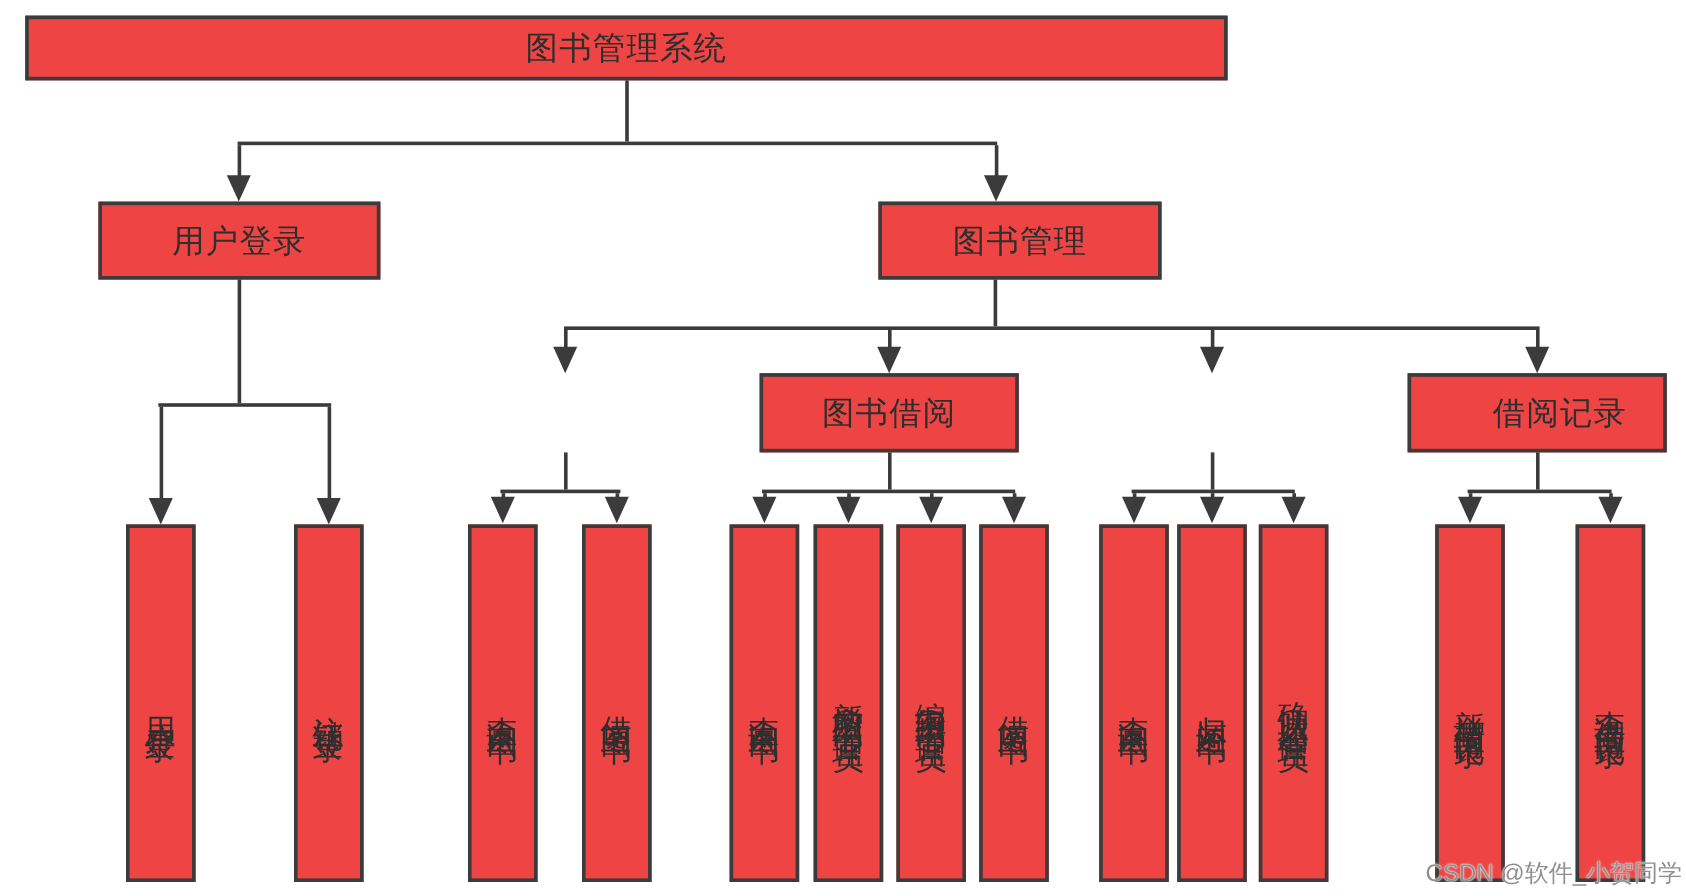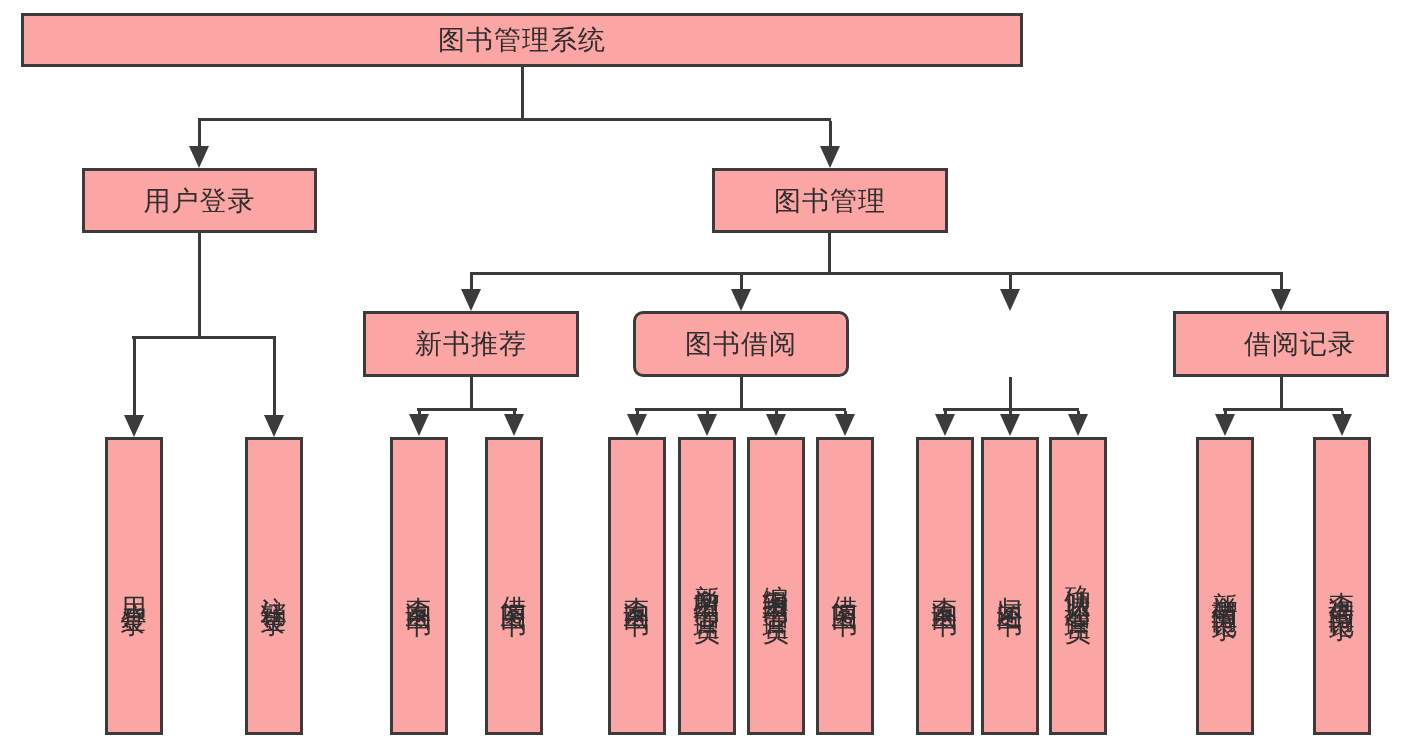--- a/index.html
+++ b/index.html
@@ -13,21 +13,21 @@
     width:1405px;height:747px;overflow:hidden;
     font-family:"Liberation Sans","DejaVu Sans",sans-serif;
     color:var(--text);
   }
   #canvas{position:relative;width:1405px;height:747px;background:var(--bg);}
 
   
   .node{
     position:absolute;
     border:3px solid var(--line);
-    background:#fca5a5;
+    background:#ef4444;
     display:flex;align-items:center;justify-content:center;
     box-sizing:border-box;
     font-size:27px;
     letter-spacing:1px;
     color:var(--text);
     text-align:center;
   }
   .leaf{
     writing-mode:vertical-rl;
     text-orientation:mixed;
@@ -64,36 +64,35 @@
 <div id="canvas">
 
   <div class="node" style="left:21px;top:13px;width:1002px;height:54px;">图书管理系统</div>
 
   <div class="vline" style="left:521px;top:67px;height:51px;"></div>
   <div class="hline" style="left:198px;top:118px;width:633px;"></div>
   <div class="arrow" style="left:189px;top:121px;height:47px;"></div>
   <div class="arrow" style="left:820px;top:121px;height:47px;"></div>
 
   <div class="node" style="left:82px;top:168px;width:235px;height:65px;">用户登录</div>
-  <div class="node" style="left:712px;top:168px;width:236px;height:65px;">图书管理</div>
+  <div class="node" style="left:732px;top:168px;width:236px;height:65px;">图书管理</div>
 
   <div class="vline" style="left:198px;top:233px;height:103px;"></div>
   <div class="hline" style="left:132px;top:336px;width:144px;"></div>
   <div class="arrow" style="left:124px;top:339px;height:98px;"></div>
   <div class="arrow" style="left:264px;top:339px;height:98px;"></div>
 
   <div class="vline" style="left:828px;top:233px;height:39px;"></div>
   <div class="hline" style="left:470px;top:272px;width:813px;"></div>
   <div class="arrow" style="left:461px;top:275px;height:36px;"></div>
   <div class="arrow" style="left:731px;top:275px;height:36px;"></div>
   <div class="arrow" style="left:1000px;top:275px;height:36px;"></div>
   <div class="arrow" style="left:1271px;top:275px;height:36px;"></div>
 
-  <div class="node" style="left:363px;top:311px;width:216px;height:66px;">新书推荐</div>
-  <div class="node" style="left:633px;top:311px;width:216px;height:66px;border-radius:10px;">图书借阅</div>
+  <div class="node" style="left:633px;top:311px;width:216px;height:66px;">图书借阅</div>
   <div class="node" style="left:1173px;top:311px;width:216px;height:66px;padding-left:38px;">借阅记录</div>
 
   <div class="vline" style="left:470px;top:377px;height:31px;"></div>
   <div class="vline" style="left:740px;top:377px;height:31px;"></div>
   <div class="vline" style="left:1009px;top:377px;height:31px;"></div>
   <div class="vline" style="left:1280px;top:377px;height:31px;"></div>
 
   <div class="hline" style="left:417px;top:408px;width:100px;"></div>
   <div class="hline" style="left:635px;top:408px;width:211px;"></div>
   <div class="hline" style="left:943px;top:408px;width:136px;"></div>
@@ -122,14 +121,15 @@
   <div class="node leaf" style="left:747px;top:437px;width:58px;height:298px;">编辑图书（管理员）</div>
   <div class="node leaf" style="left:816px;top:437px;width:58px;height:298px;">借阅图书</div>
 
   <div class="node leaf" style="left:916px;top:437px;width:58px;height:298px;">查询图书</div>
   <div class="node leaf" style="left:981px;top:437px;width:58px;height:298px;">归还图书</div>
   <div class="node leaf" style="left:1049px;top:437px;width:58px;height:298px;">确认归还（管理员）</div>
 
   <div class="node leaf" style="left:1196px;top:437px;width:58px;height:298px;">新增借阅记录</div>
   <div class="node leaf" style="left:1313px;top:437px;width:58px;height:298px;">查询借阅记录</div>
 
+  <div class="watermark" style="left:1188px;top:714px;">CSDN @软件_小贺同学</div>
 
 </div>
 
 </body></html>

